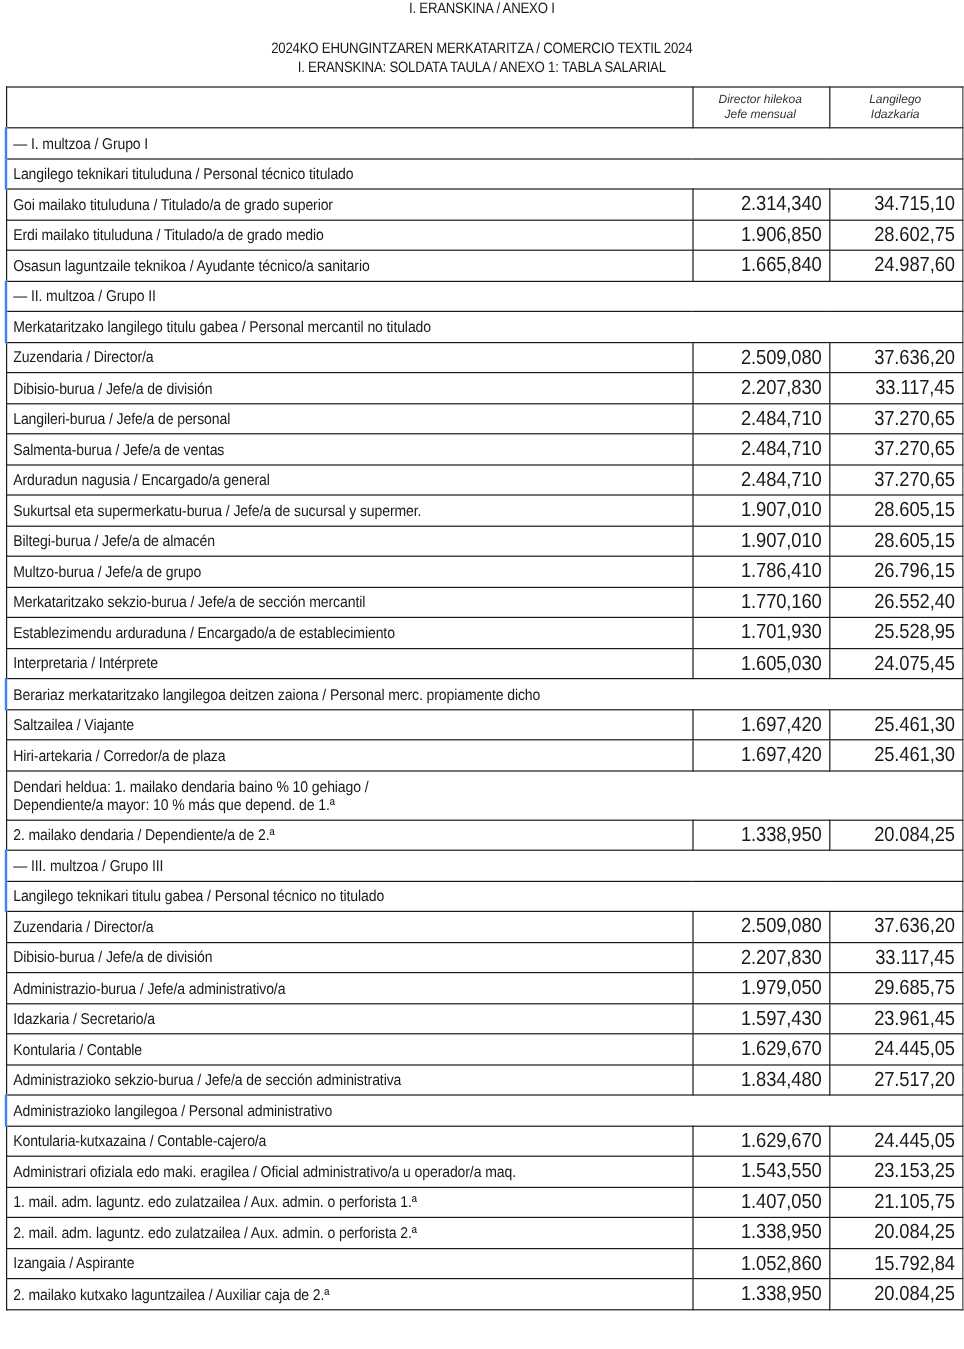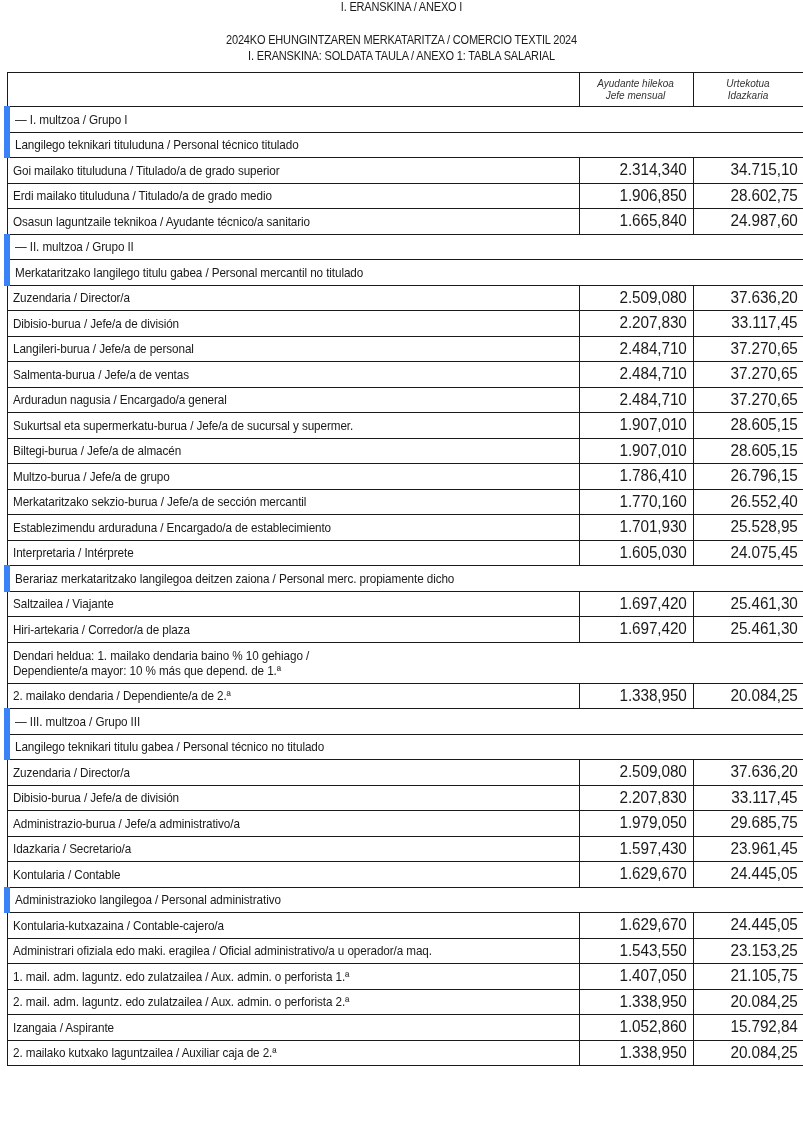--- a/index.html
+++ b/index.html
@@ -69,21 +69,21 @@
       font-style: italic;
       font-size: 10px;
       color: #333;
       line-height: 12px;
       white-space: normal;
     }
     tr.header-row td.blank { border-right: 1px solid #1a1a1a; }
 
     tr.section td.full,
     tr.subsection td.full {
-      border-left: 6px solid #3b82f6;
+      border-left: 2px solid #3b82f6;
       border-right: 1px solid #1a1a1a;
     }
     tr.note td.full {
       height: 40px;
       white-space: normal;
       line-height: 15px;
       text-decoration: underline;
     }
   </style>
 </head>
@@ -96,25 +96,25 @@
 <table class="salary">
   <colgroup>
     <col class="c-label">
     <col class="c-month">
     <col class="c-year">
   </colgroup>
   <tbody id="salary-body">
     <tr class="header-row">
       <td class="blank"></td>
       <td>
-        <span>Ayudante hilekoa</span><br>
+        <span>Director hilekoa</span><br>
         <span>Jefe mensual</span>
       </td>
       <td>
-        <span>Urtekotua</span><br>
+        <span>Langilego</span><br>
         <span>Idazkaria</span>
       </td>
     </tr>
   <tr class="section">
         <td colspan="3" class="full"><span class="cond">— I. multzoa / Grupo I</span></td>
       </tr>
       <tr class="subsection">
         <td colspan="3" class="full"><span class="cond">Langilego teknikari tituluduna / Personal técnico titulado</span></td>
       </tr>
       <tr class="item">
@@ -238,20 +238,25 @@
       <tr class="item">
         <td><span class="cond">Idazkaria / Secretario/a</span></td>
         <td class="num"><span class="cond">1.597,430</span></td>
         <td class="num"><span class="cond">23.961,45</span></td>
       </tr>
       <tr class="item">
         <td><span class="cond">Kontularia / Contable</span></td>
         <td class="num"><span class="cond">1.629,670</span></td>
         <td class="num"><span class="cond">24.445,05</span></td>
       </tr>
+      <tr class="item">
+        <td><span class="cond">Administrazioko sekzio-burua / Jefe/a de sección administrativa</span></td>
+        <td class="num"><span class="cond">1.834,480</span></td>
+        <td class="num"><span class="cond">27.517,20</span></td>
+      </tr>
       <tr class="subsection">
         <td colspan="3" class="full"><span class="cond">Administrazioko langilegoa / Personal administrativo</span></td>
       </tr>
       <tr class="item">
         <td><span class="cond">Kontularia-kutxazaina / Contable-cajero/a</span></td>
         <td class="num"><span class="cond">1.629,670</span></td>
         <td class="num"><span class="cond">24.445,05</span></td>
       </tr>
       <tr class="item">
         <td><span class="cond">Administrari ofiziala edo maki. eragilea / Oficial administrativo/a u operador/a maq.</span></td>

